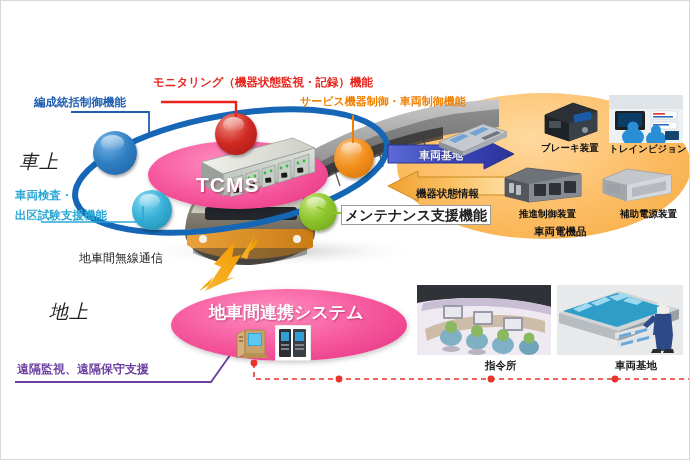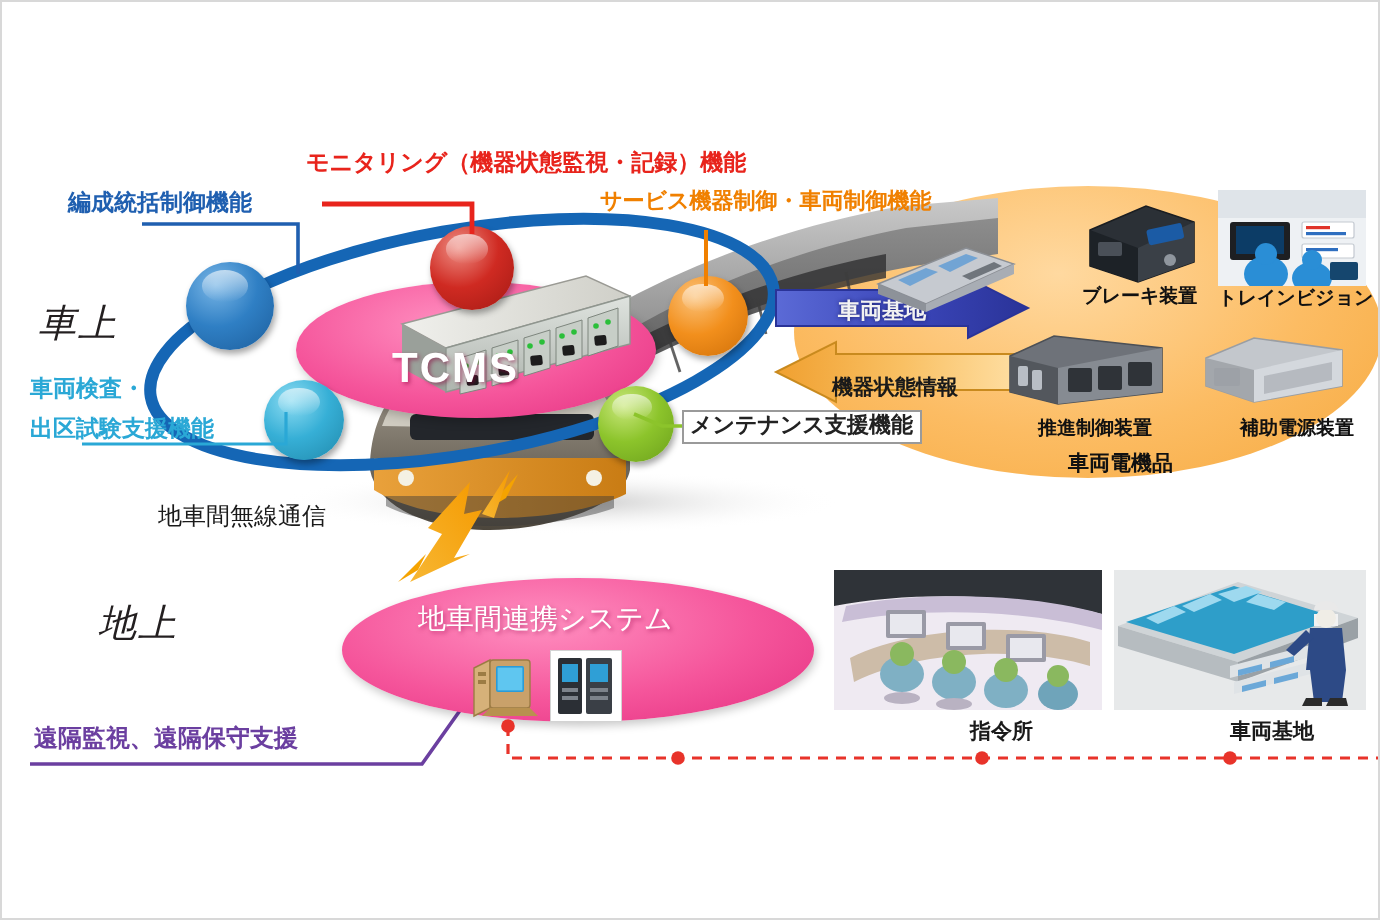--- a/index.html
+++ b/index.html
@@ -26,21 +26,21 @@
 
   
   .lbl-blue{color:#1f5fb0;font-size:11.5px;}
   .lbl-cyan{color:#2aa8d6;font-size:11.5px;}
   .lbl-red{color:#e8241c;font-size:11.5px;}
   .lbl-orange{color:#f08000;font-size:11px;}
   .lbl-purple{color:#6b3fa0;font-size:11.5px;}
   .lbl-black{color:#1a1a1a;font-size:11.5px;}
 
   .lbl-box{
-    color:#222;font-size:11px;background:#fff;
+    color:#222;font-size:14px;background:#fff;
     border:1px solid #9a9a9a;padding:1px 3px;
   }
 
   
   .node{
     position:absolute;border-radius:50%;
     box-shadow:1px 2px 3px rgba(0,0,0,.35);
   }
   .node::after{
     content:"";position:absolute;left:18%;top:10%;
@@ -60,21 +60,21 @@
     box-shadow:1px 2px 5px rgba(0,0,0,.22);
   }
   .e-orange{
     background:radial-gradient(ellipse at 45% 30%,#ffd9a0 0%,#fcbc63 55%,#f6a93e 100%);
   }
   .tcms-text{
     position:absolute;color:#fff;font-size:21px;font-weight:bold;
     letter-spacing:1px;text-shadow:1px 1px 2px rgba(140,0,60,.55);
   }
   .ground-sys-text{
-    position:absolute;color:#fff;font-size:14px;font-weight:normal;
+    position:absolute;color:#fff;font-size:17px;font-weight:bold;
     letter-spacing:0px;text-shadow:1px 1px 2px rgba(150,0,70,.5);
   }
 
   
   .arrow-label{
     position:absolute;font-weight:bold;white-space:nowrap;
   }
   .ar-blue-txt{color:#1a1a1a;font-size:11px;}
   .ar-or-txt{color:#1a1a1a;font-size:10.5px;}
   .cap{

